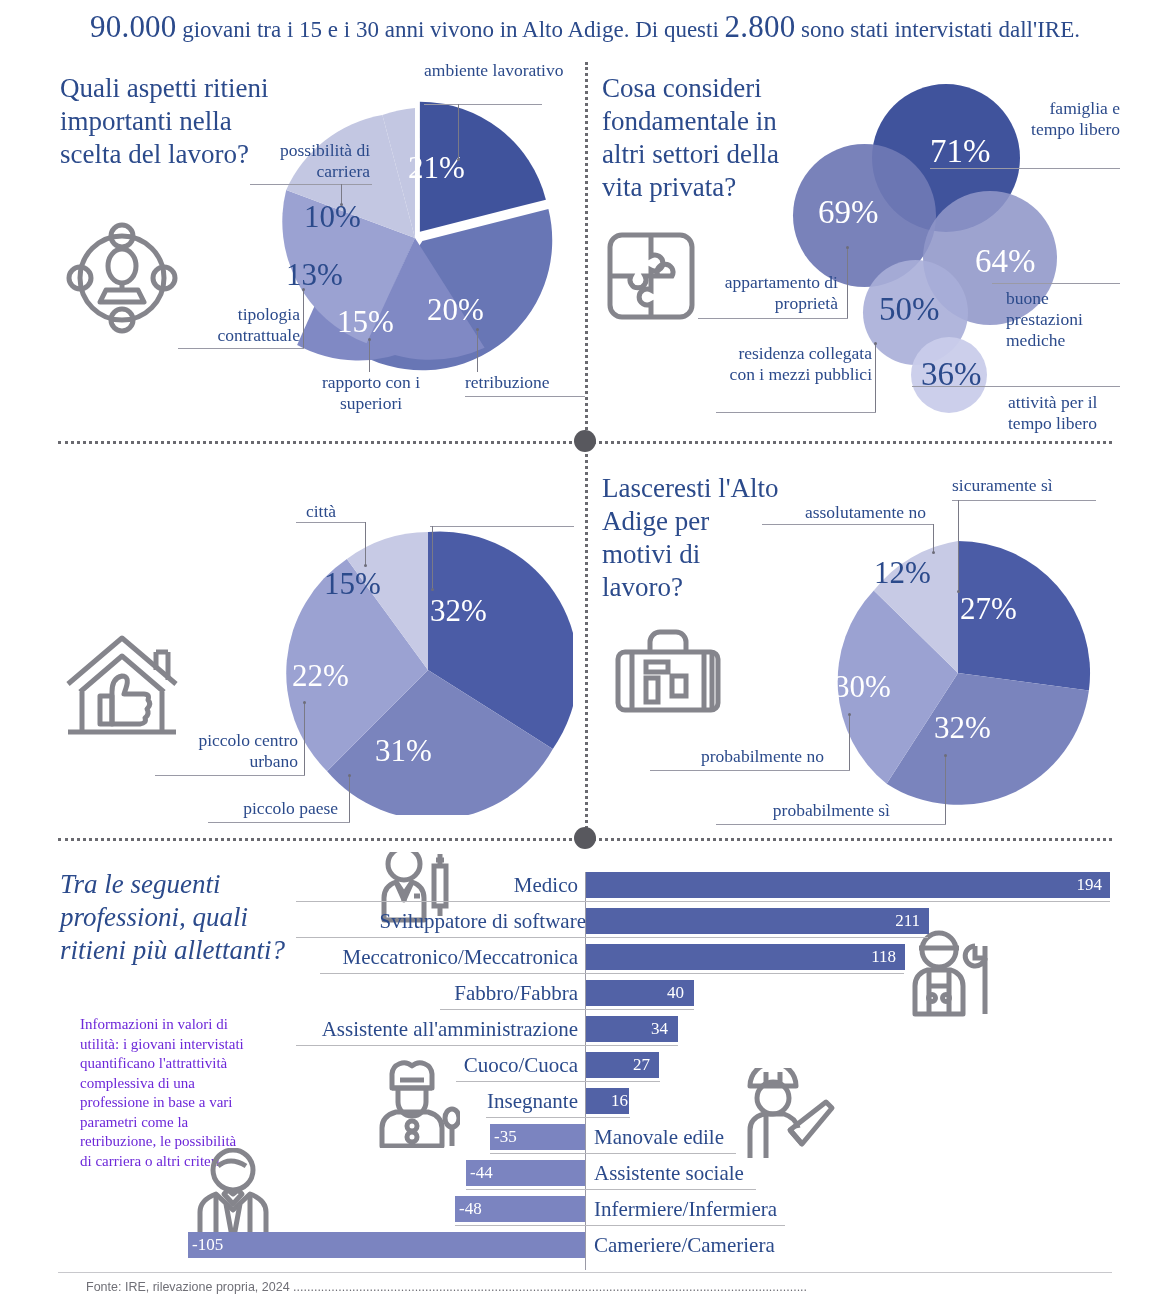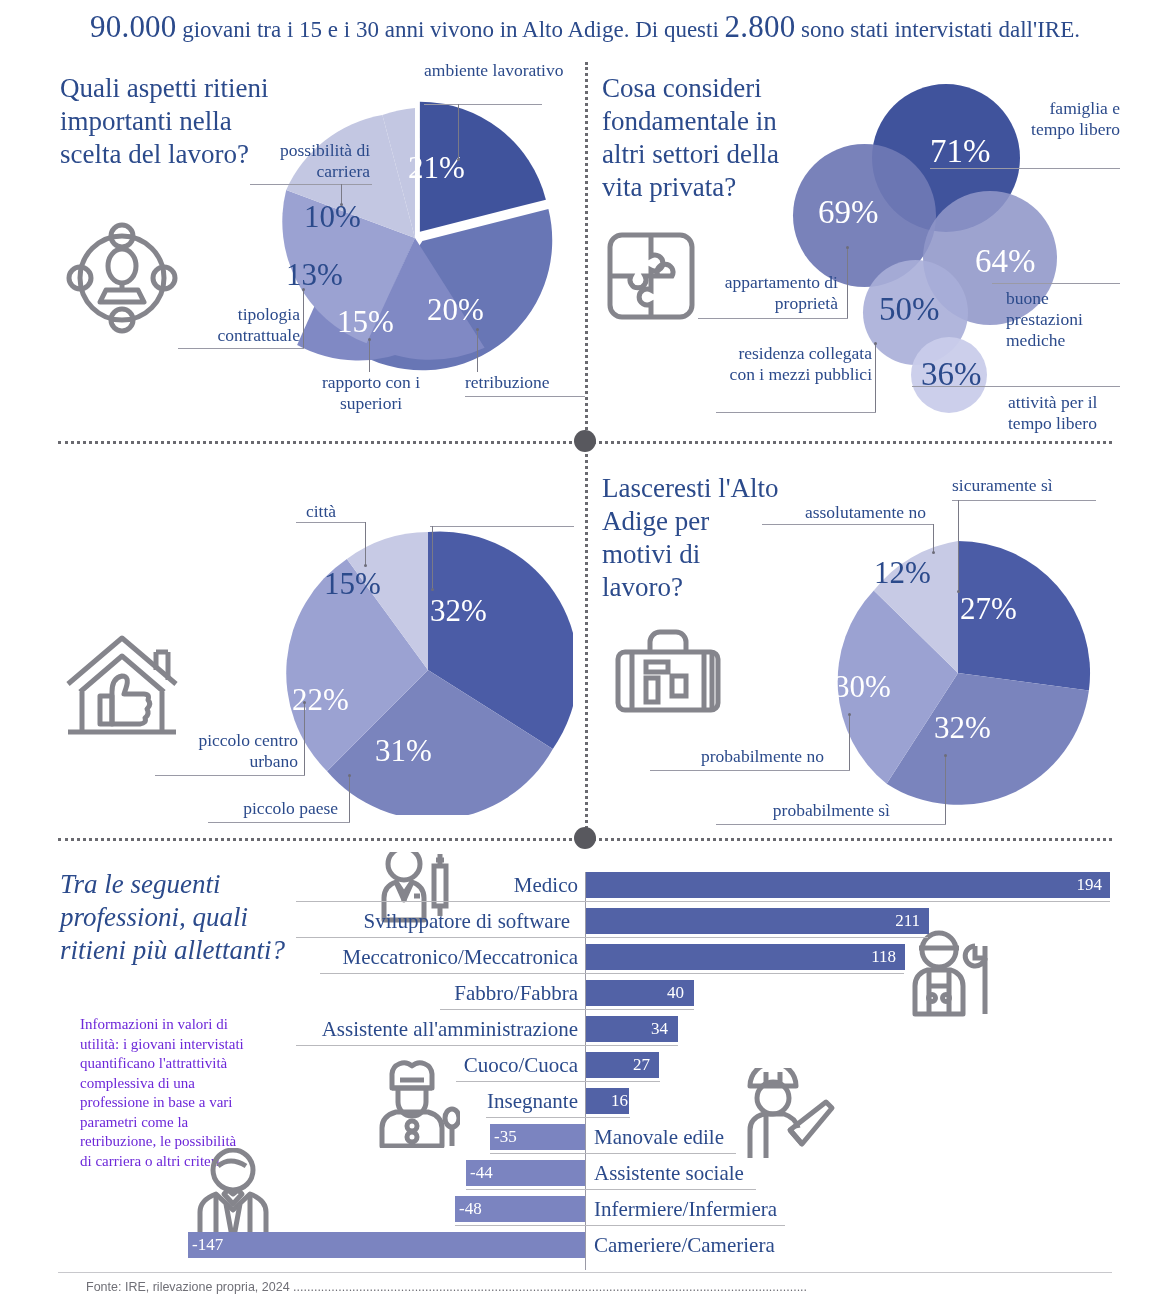--- a/index.html
+++ b/index.html
@@ -249,21 +249,21 @@
 
     <path d="M145 145 L269.8 223.9 A138 138 0 0 1 44.1 246.2 Z" fill="#7a84bd"></path>
 
     <path d="M145 145 L44.1 246.2 A138 138 0 0 1 63.9 33.9 Z" fill="#9ba2d2"></path>
 
     <path d="M145 145 L63.9 33.9 A138 138 0 0 1 145 7 Z" fill="#c7cae5"></path>
   </svg>
 
   <div class="abs pct white" style="left:430px; top:595px;">32%</div>
   <div class="abs pct white" style="left:375px; top:735px;">31%</div>
-  <div class="abs pct white" style="left:292px; top:684px;">22%</div>
+  <div class="abs pct white" style="left:292px; top:660px;">22%</div>
   <div class="abs pct blue" style="left:324px; top:568px;">15%</div>
 
   <div class="lead-h" style="left:430px; top:526px; width:144px;"></div>
   <div class="lead-v" style="left:432px; top:526px; height:64px;"></div>
   <div class="lead-dot" style="left:431px; top:588px;"></div>
 
   <div class="abs plabel c" style="left:286px; top:501px; width:70px;">città</div>
   <div class="lead-h" style="left:296px; top:522px; width:70px;"></div>
   <div class="lead-v" style="left:365px; top:522px; height:44px;"></div>
   <div class="lead-dot" style="left:364px; top:564px;"></div>
@@ -385,21 +385,21 @@
 
   <div class="zeroaxis" style="left:585px; top:872px; height:398px;"></div>
 
   <div class="bar barpos" style="left:586px; top:872px; width:524px;"></div>
   <div class="barval" style="left:1040px; top:872px; width:62px; text-align:right;">194</div>
   <div class="barlabel" style="left:380px; top:872px; width:198px; text-align:right;">Medico</div>
   <div class="barrule" style="left:296px; top:901px; width:814px;"></div>
 
   <div class="bar barpos" style="left:586px; top:908px; width:343px;"></div>
   <div class="barval" style="left:858px; top:908px; width:62px; text-align:right;">211</div>
-  <div class="barlabel" style="left:338px; top:908px; width:232px; text-align:right;">Sviluppatore di software</div>
+  <div class="barlabel" style="left:354px; top:908px; width:232px; text-align:right;">Sviluppatore di software</div>
   <div class="barrule" style="left:296px; top:937px; width:632px;"></div>
 
   <div class="bar barpos" style="left:586px; top:944px; width:319px;"></div>
   <div class="barval" style="left:834px; top:944px; width:62px; text-align:right;">118</div>
   <div class="barlabel" style="left:316px; top:944px; width:262px; text-align:right;">Meccatronico/Meccatronica</div>
   <div class="barrule" style="left:320px; top:973px; width:584px;"></div>
 
   <div class="bar barpos" style="left:586px; top:980px; width:108px;"></div>
   <div class="barval" style="left:622px; top:980px; width:62px; text-align:right;">40</div>
   <div class="barlabel" style="left:380px; top:980px; width:198px; text-align:right;">Fabbro/Fabbra</div>
@@ -429,21 +429,21 @@
   <div class="barval" style="left:470px; top:1160px; width:62px; text-align:left;">-44</div>
   <div class="barlabel" style="left:594px; top:1160px; width:260px; text-align:left;">Assistente sociale</div>
   <div class="barrule" style="left:466px; top:1189px; width:290px;"></div>
 
   <div class="bar barneg" style="left:455px; top:1196px; width:130px;"></div>
   <div class="barval" style="left:459px; top:1196px; width:62px; text-align:left;">-48</div>
   <div class="barlabel" style="left:594px; top:1196px; width:260px; text-align:left;">Infermiere/Infermiera</div>
   <div class="barrule" style="left:455px; top:1225px; width:330px;"></div>
 
   <div class="bar barneg" style="left:188px; top:1232px; width:397px;"></div>
-  <div class="barval" style="left:192px; top:1232px; width:62px; text-align:left;">-147</div>
+  <div class="barval" style="left:192px; top:1232px; width:62px; text-align:left;">-105</div>
   <div class="barlabel" style="left:594px; top:1232px; width:280px; text-align:left;">Cameriere/Cameriera</div>
 
   <div class="abs" style="left:58px; top:1272px; width:1054px; border-top:1px solid #c8c8cc;"></div>
   <div class="abs" id="footer" style="left:58px; top:1280px; width:1054px;margin-left:28px;">
     <span>Fonte: IRE, rilevazione propria, 2024</span>
     <span> ....................................................................................................................................................</span>
   </div>
 
 </div>
 

